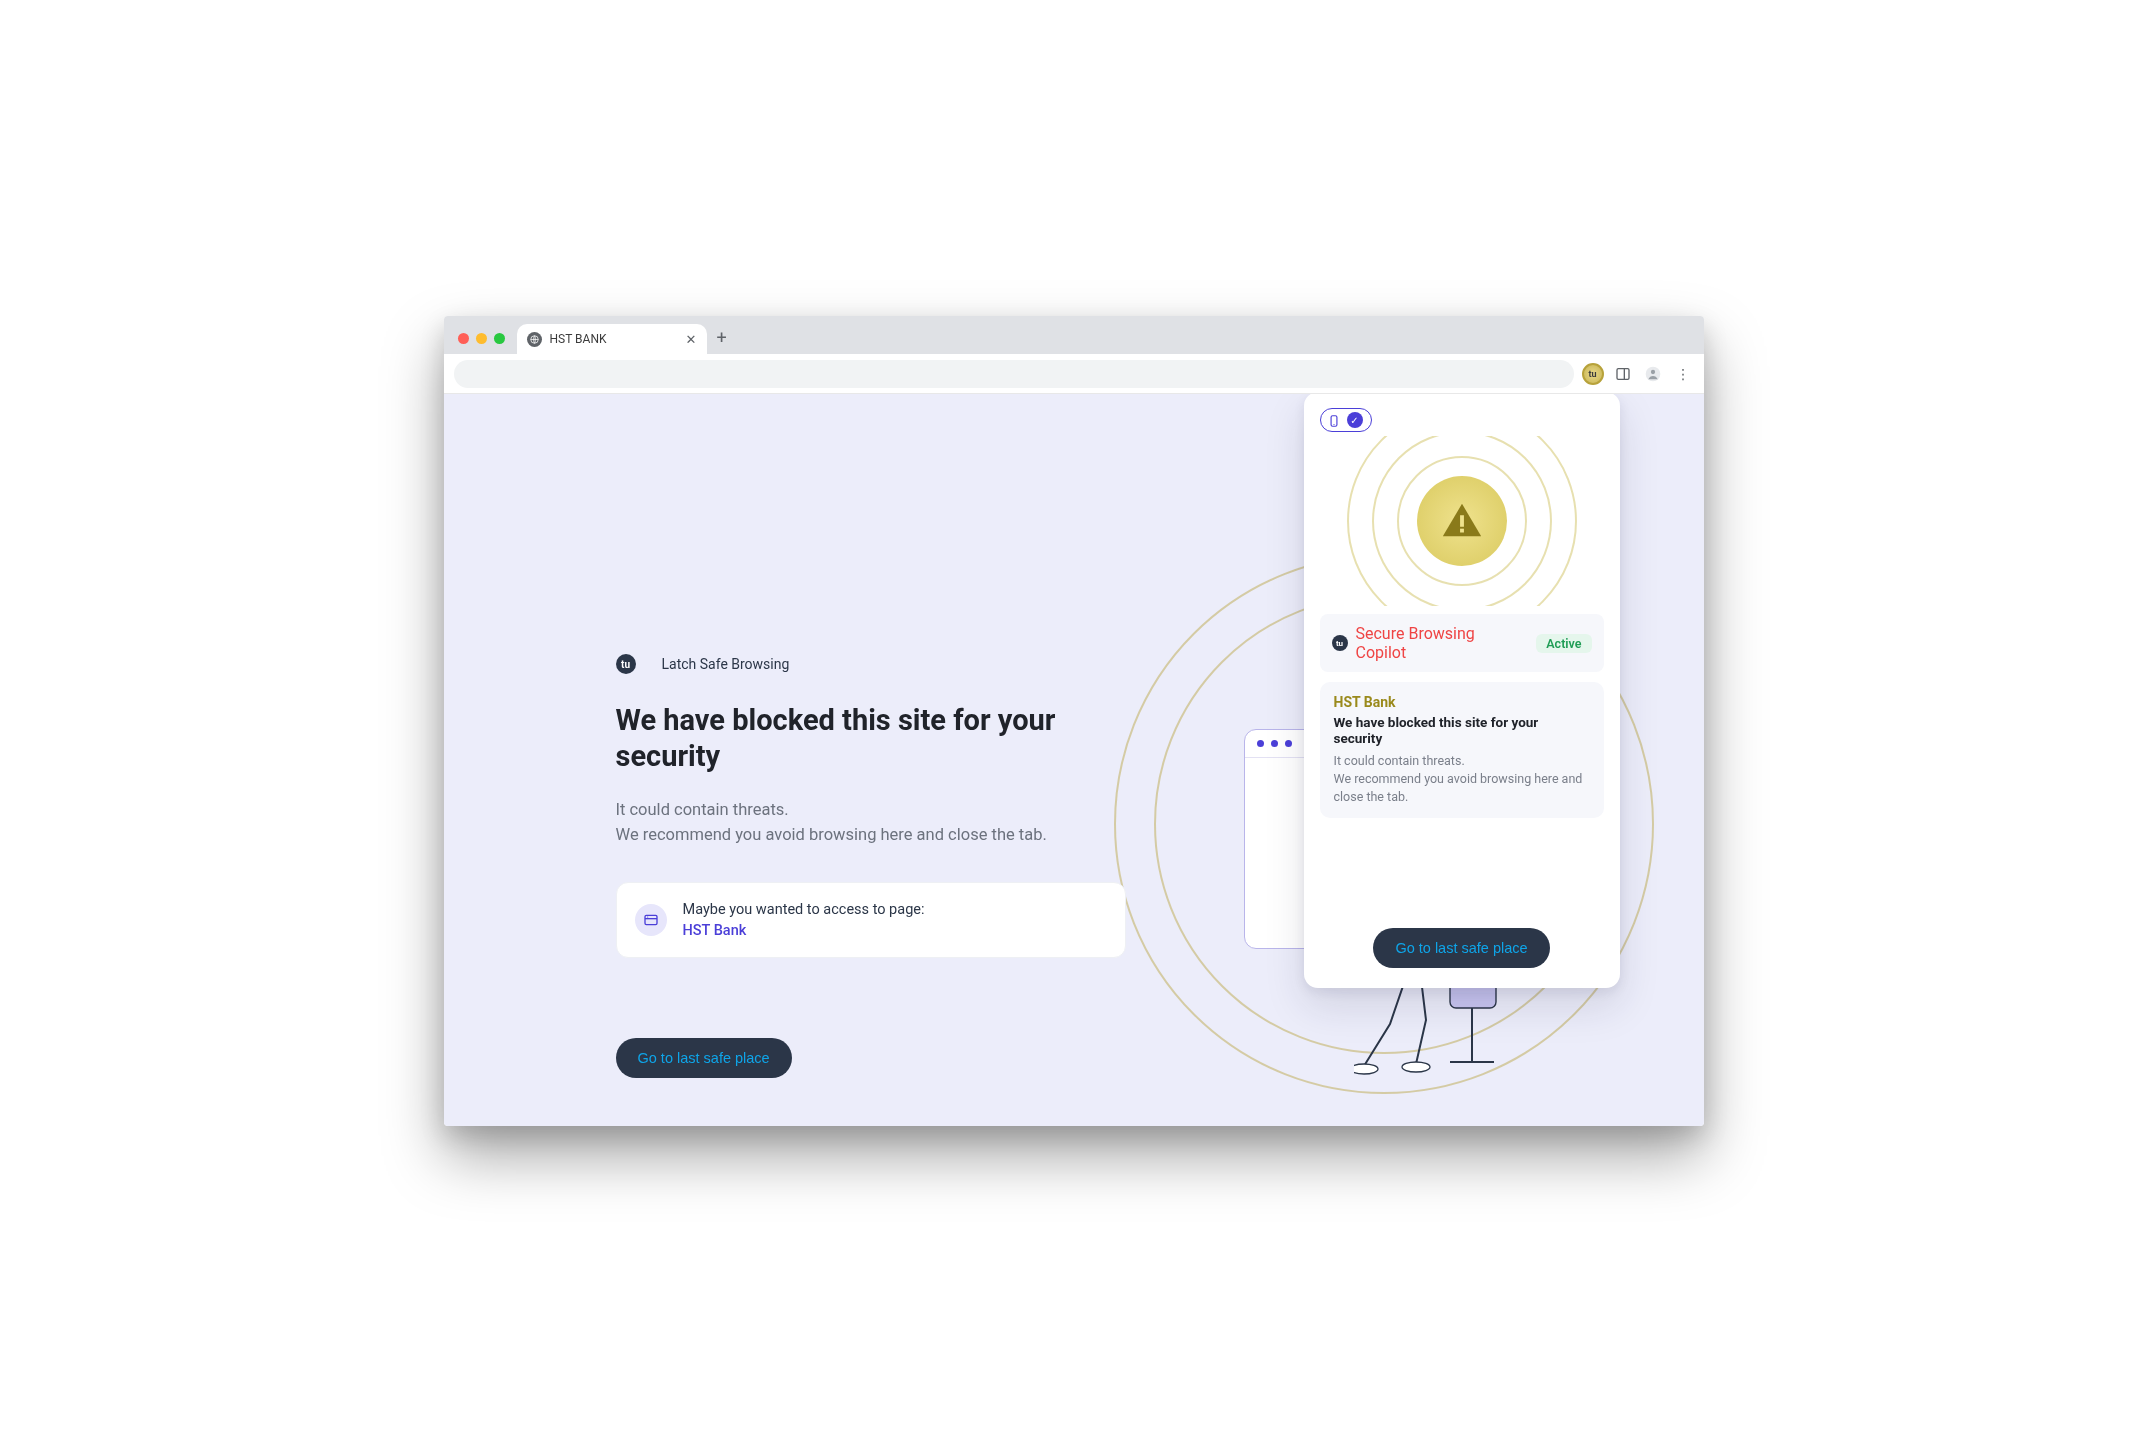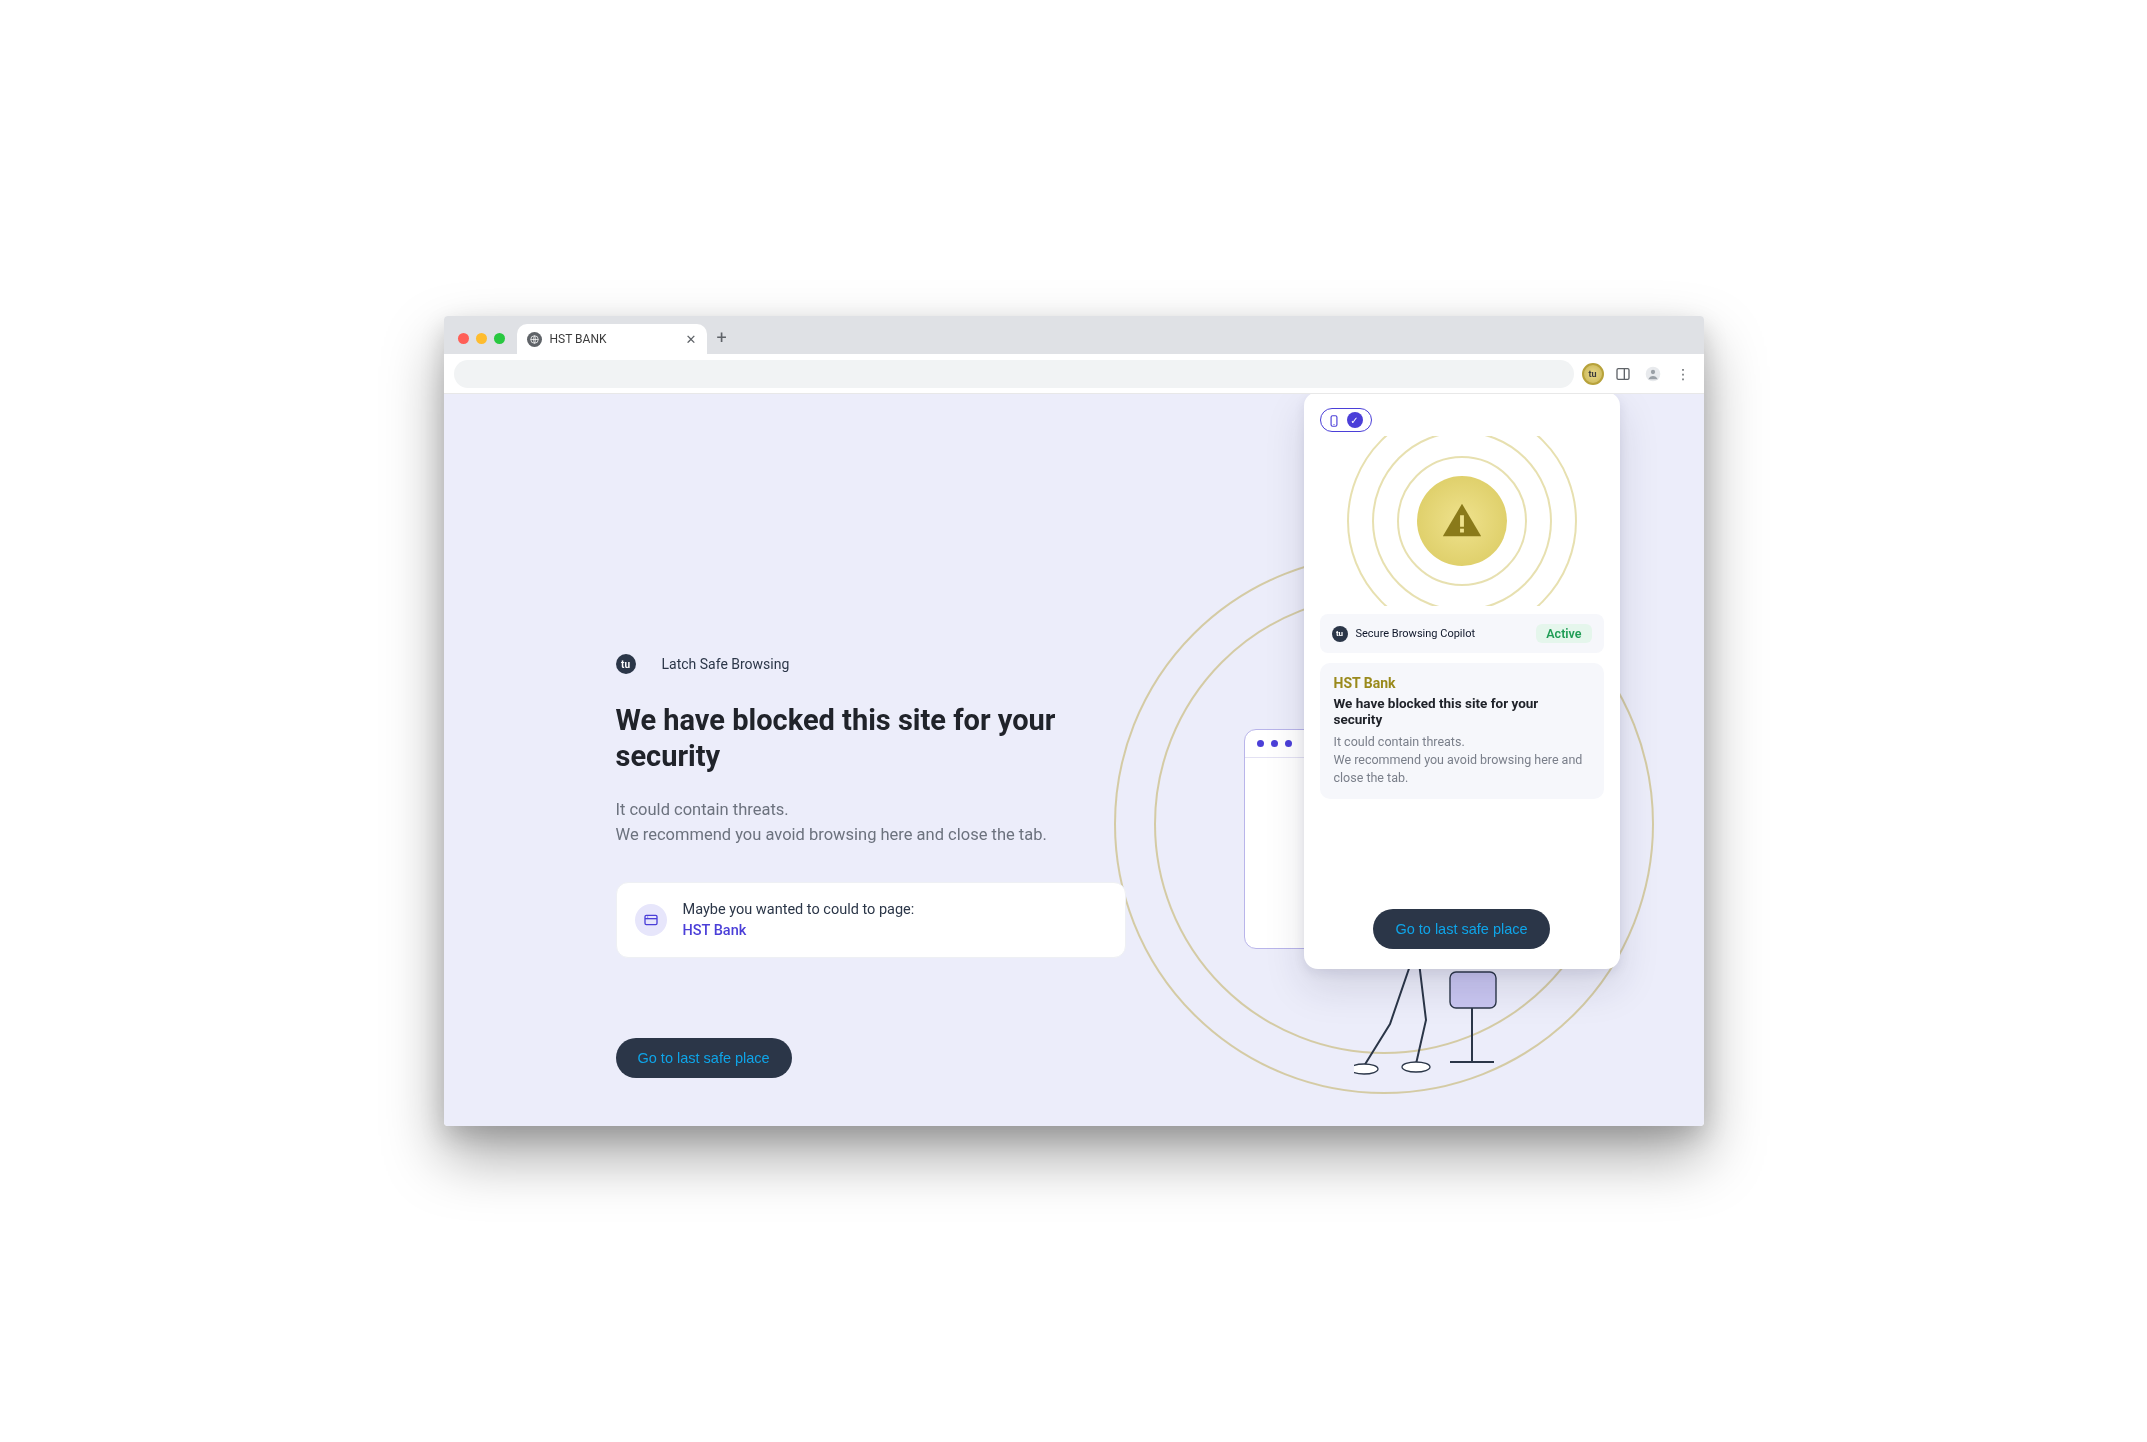--- a/index.html
+++ b/index.html
@@ -188,21 +188,21 @@
   }
 
   .status-row{
     display:flex;align-items:center;gap:8px;background:#f6f7fb;border-radius:8px;
     padding:10px 12px;margin-bottom:10px;
   }
   .status-row .mini-badge{
     width:16px;height:16px;border-radius:50%;background:#2b3648;color:#fff;
     display:flex;align-items:center;justify-content:center;font-size:8px;font-weight:bold;
   }
-  .status-row .label{font-size:11px;color:#0f172a;flex:1;}
+  .status-row .label{font-size:16px;color:#ef4444;flex:1;}
   .status-chip{
     background:#e5f6ec;color:#1f9d55;font-size:12.5px;font-weight:600;
     padding:2px 10px;border-radius:6px;
   }
 
   .alert-card{
     background:#f6f7fb;border-radius:10px;padding:12px 14px;
   }
   .alert-card .site{color:#9a8a1c;font-size:14px;font-weight:700;margin-bottom:4px;}
   .alert-card .head{font-size:13.5px;font-weight:700;color:#20232a;margin-bottom:6px;}
@@ -291,21 +291,21 @@
 
       <div class="card">
         <span class="icon-slot">
           <svg width="16" height="16" viewBox="0 0 24 24" fill="none">
               <rect x="3" y="5" width="18" height="14" rx="2" stroke="#4b3fd8" stroke-width="2"></rect>
               <line x1="3" y1="10" x2="21" y2="10" stroke="#4b3fd8" stroke-width="2"></line>
               <circle cx="7" cy="7.5" r="0.9" fill="#4b3fd8"></circle>
             </svg>
         </span>
         <span class="body">
-          <div>Maybe you wanted to could to page:</div>
+          <div>Maybe you wanted to access to page:</div>
           <div class="link">HST Bank</div>
         </span>
       </div>
 
 
       <div class="actions">
         <button class="btn-dark">Go to last safe place</button>
 
       </div>
     </div>

